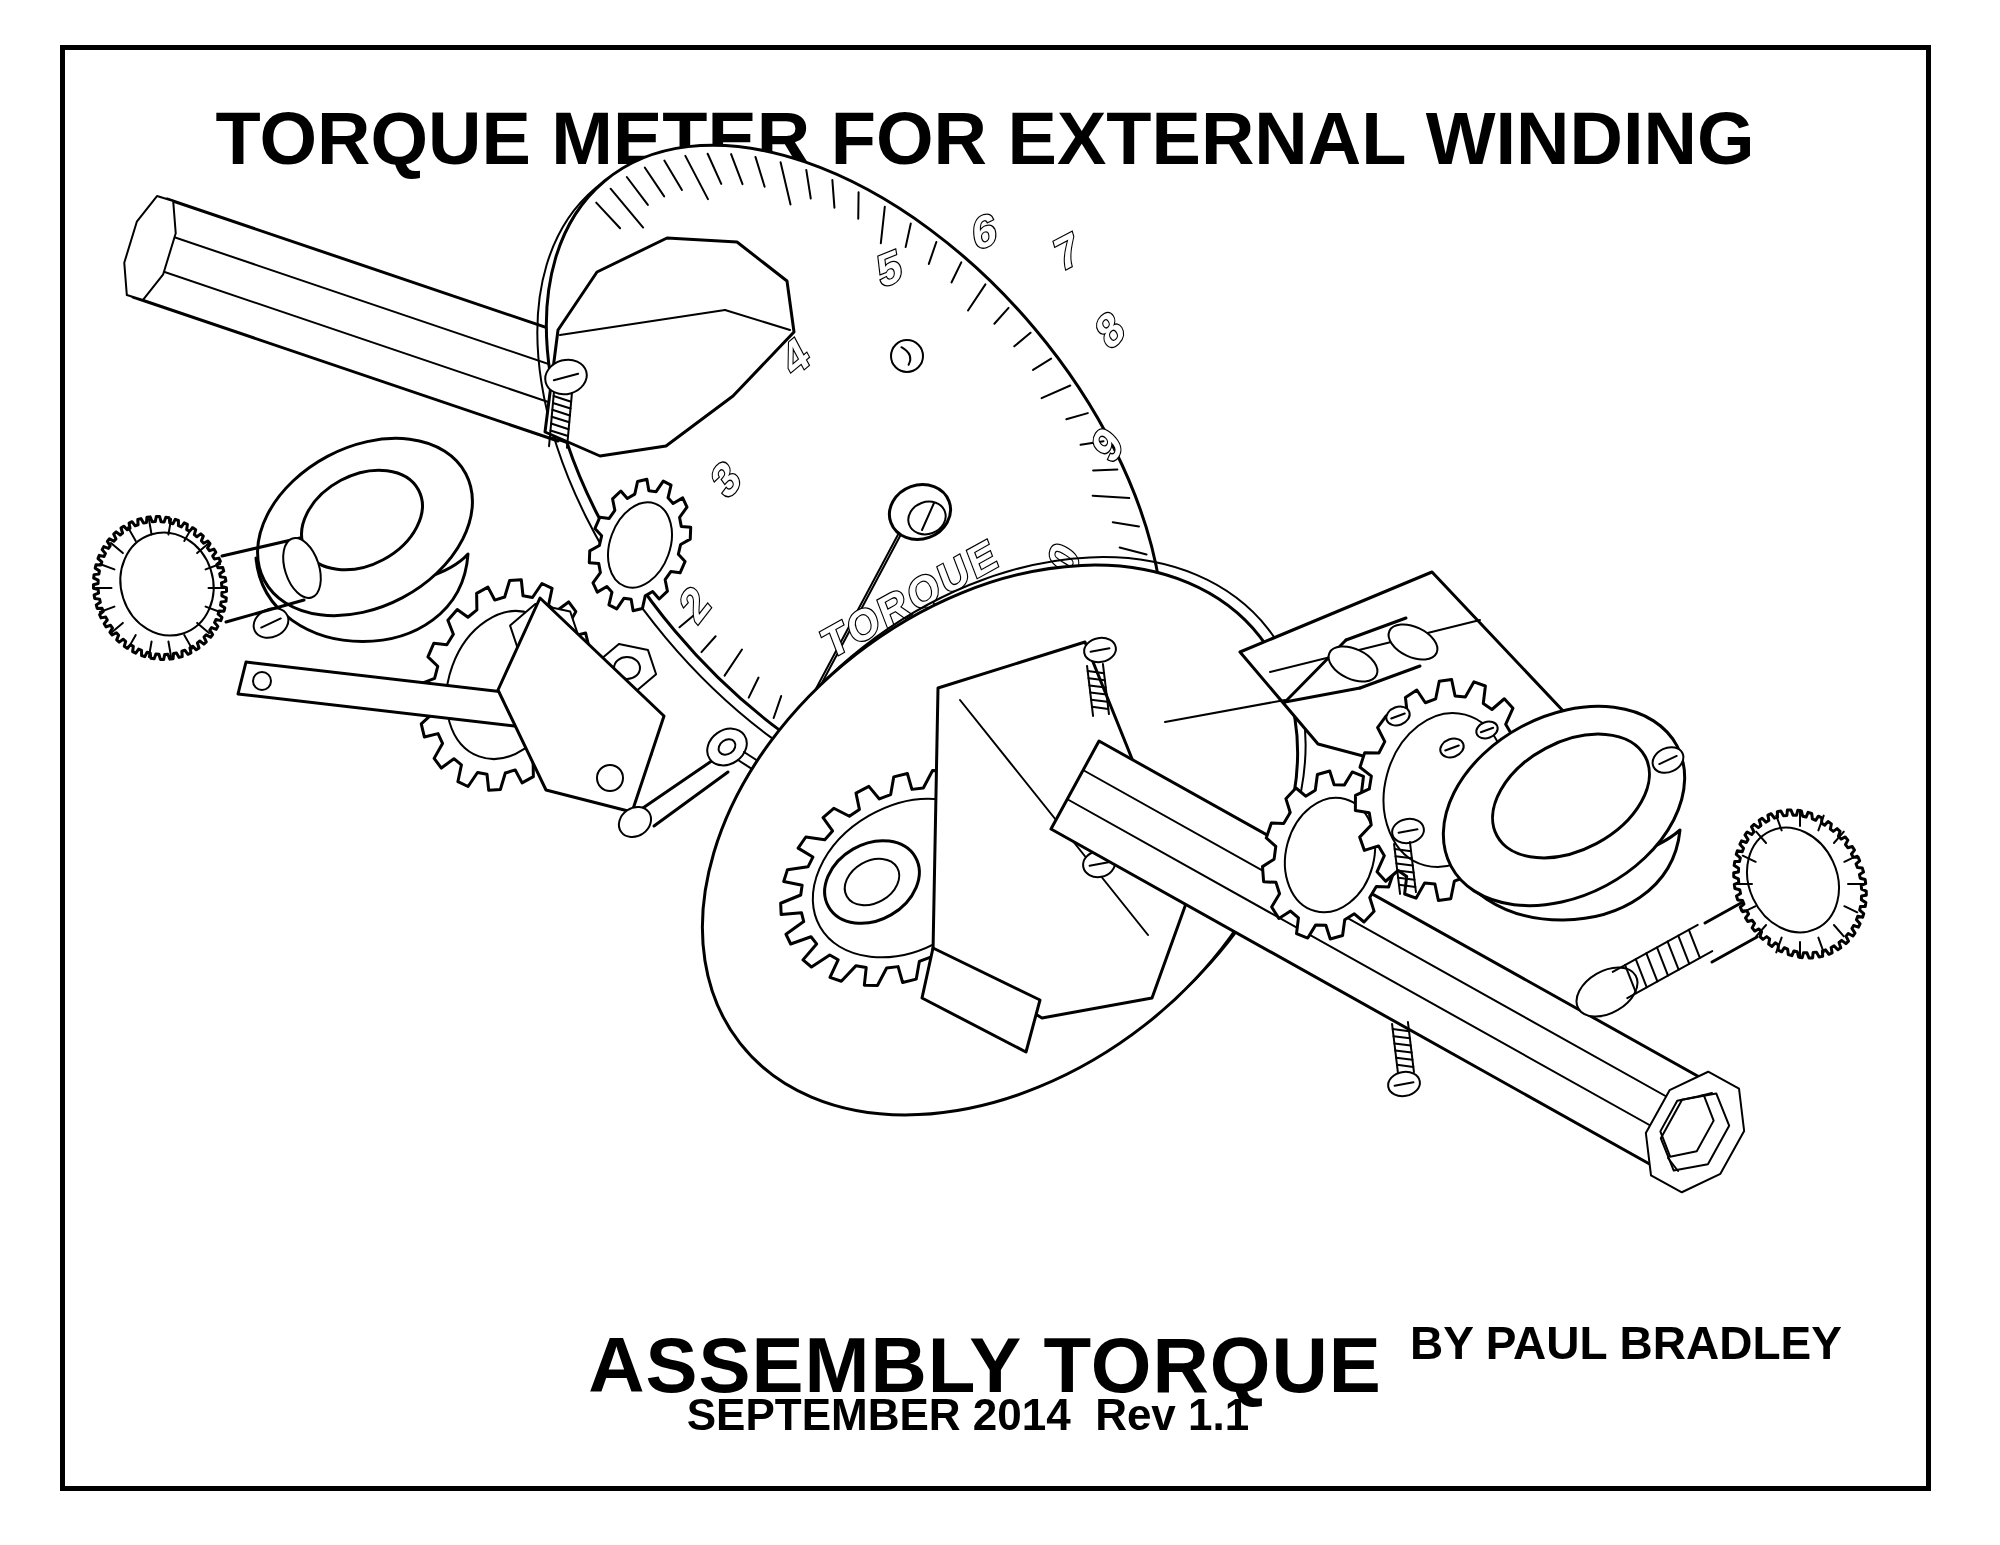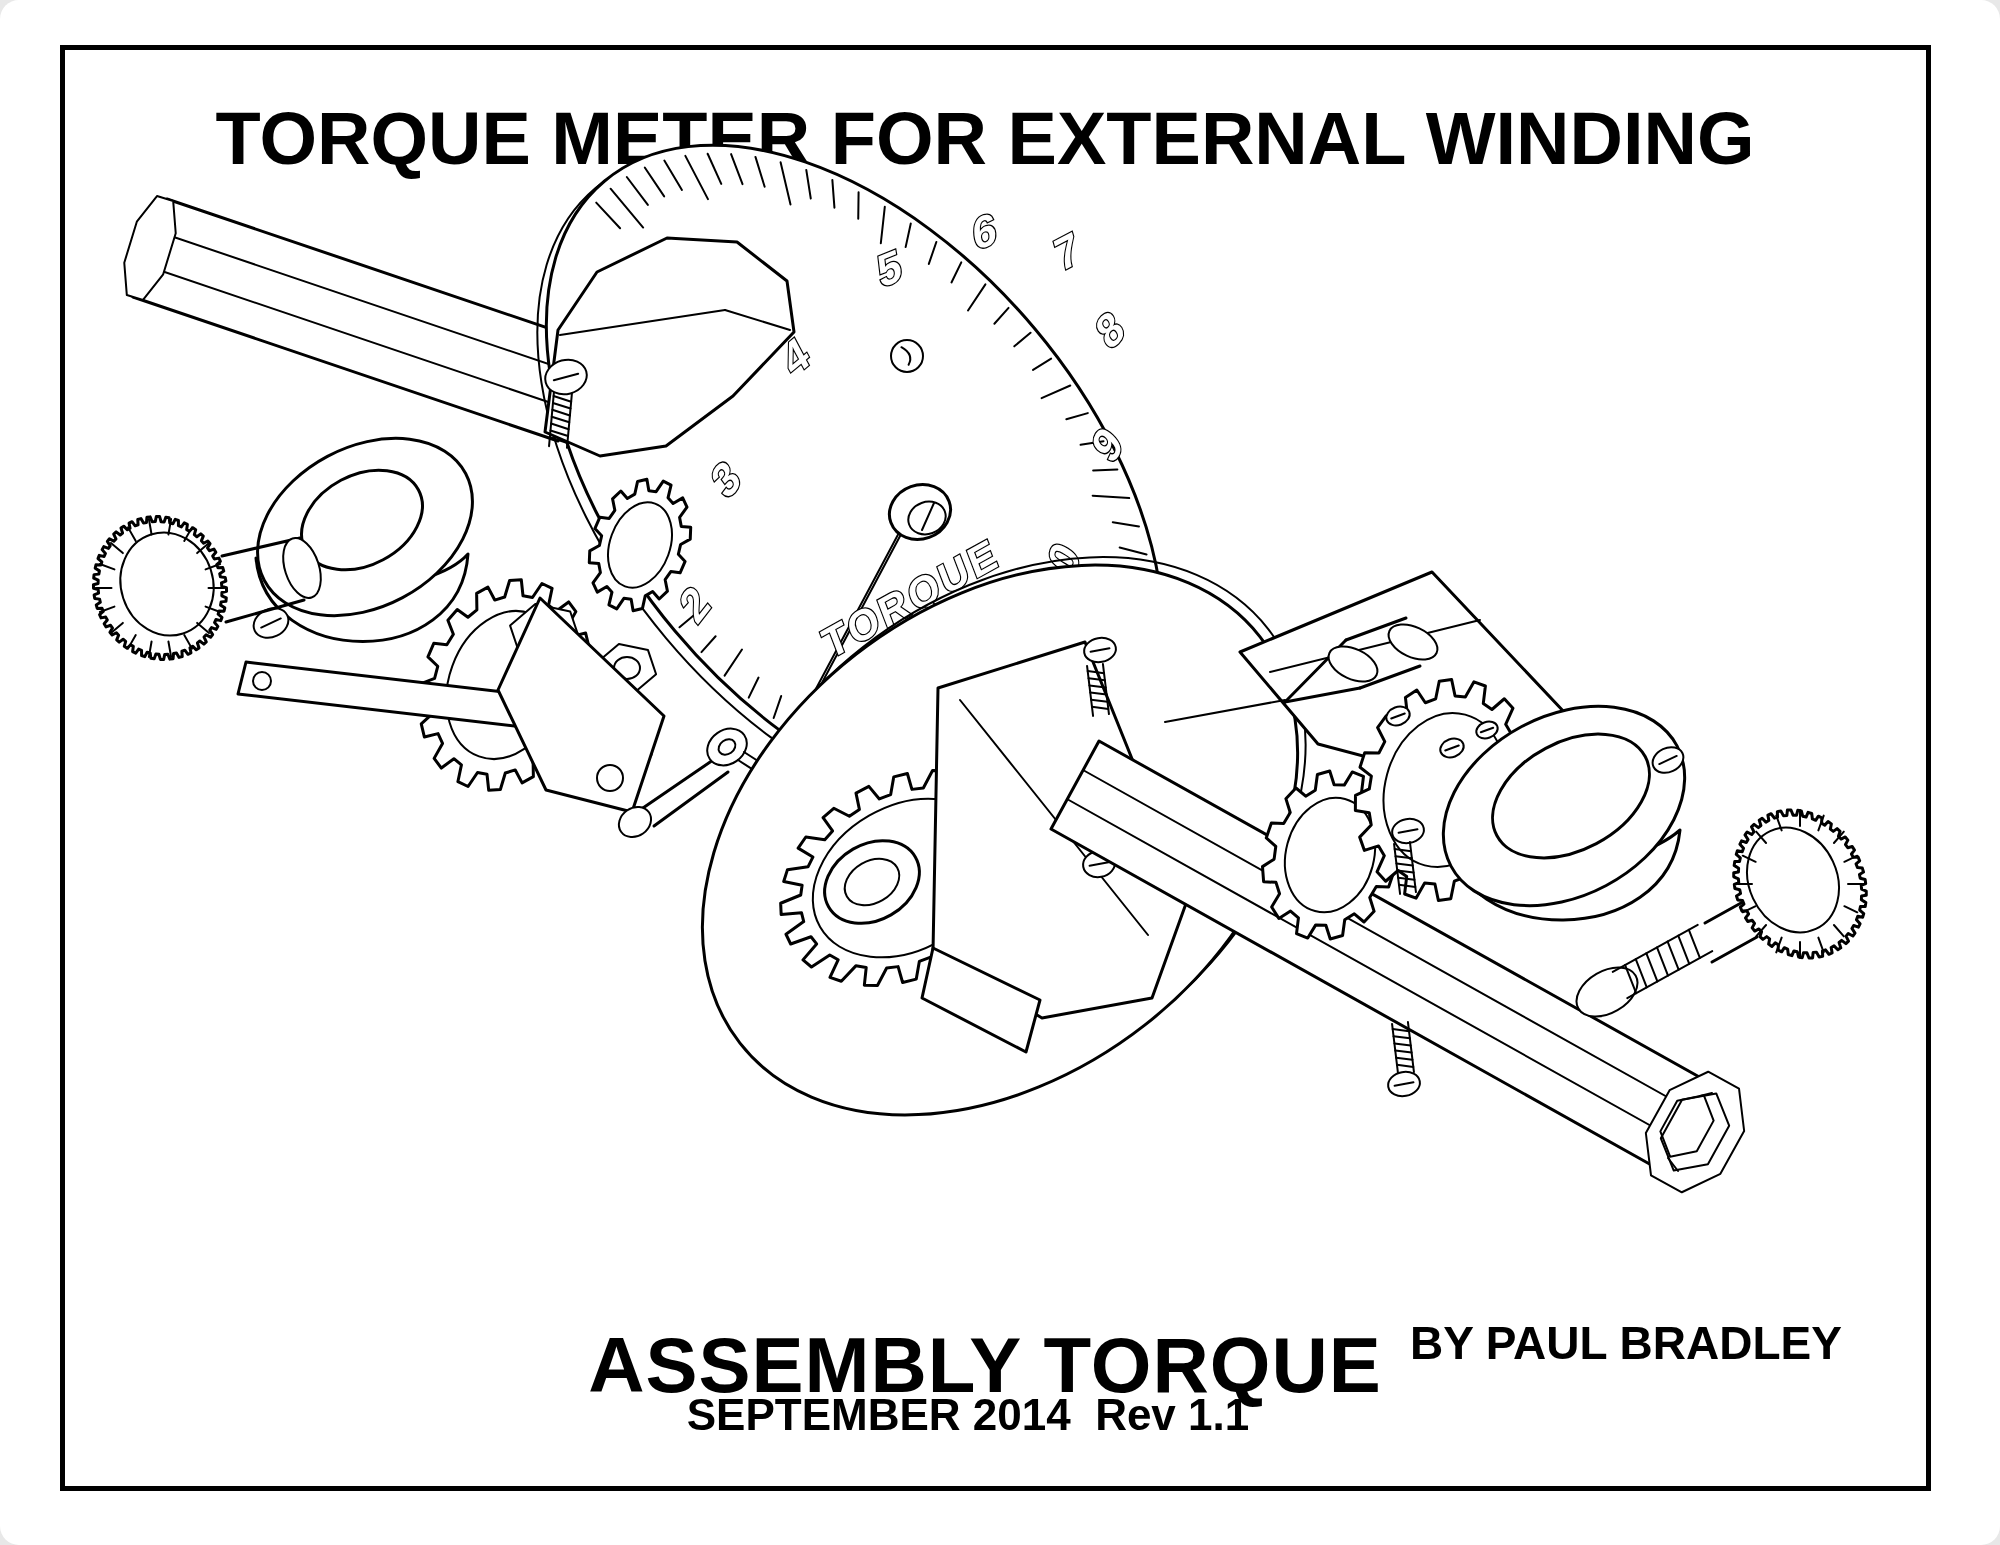--- a/index.html
+++ b/index.html
@@ -1,17 +1,17 @@
 <!DOCTYPE html>
 <html><head>
 <meta charset="utf-8">
 <style>
   html,body{margin:0;padding:0;background:#e8e8e8;}
   .page{position:relative;width:2000px;height:1545px;background:#ffffff;overflow:hidden;
-        font-family:"Liberation Sans",sans-serif;color:#000;border-radius:19px;}
+        font-family:"Liberation Sans",sans-serif;color:#000;}
   .border-frame{position:absolute;left:60px;top:45px;width:1871px;height:1446px;
         border:5px solid #000;box-sizing:border-box;}
   .title{position:absolute;left:0;top:96px;width:1970px;text-align:center;
         font-size:74px;font-weight:bold;letter-spacing:0px;white-space:pre;
         transform:scaleX(1.0);}
   .footer-heading{position:absolute;left:0;top:1320px;width:1970px;text-align:center;
         font-size:78px;font-weight:bold;letter-spacing:1px;white-space:pre;}
   .date-rev{position:absolute;left:0;top:1390px;width:1936px;text-align:center;
         font-size:44px;font-weight:bold;white-space:pre;}
   .byline{position:absolute;left:1410px;top:1316px;width:420px;text-align:right;

